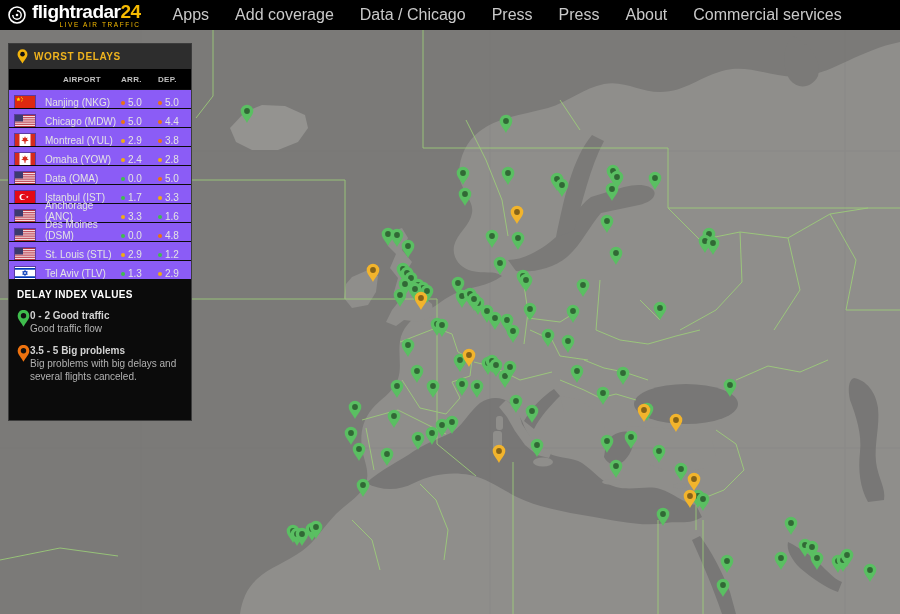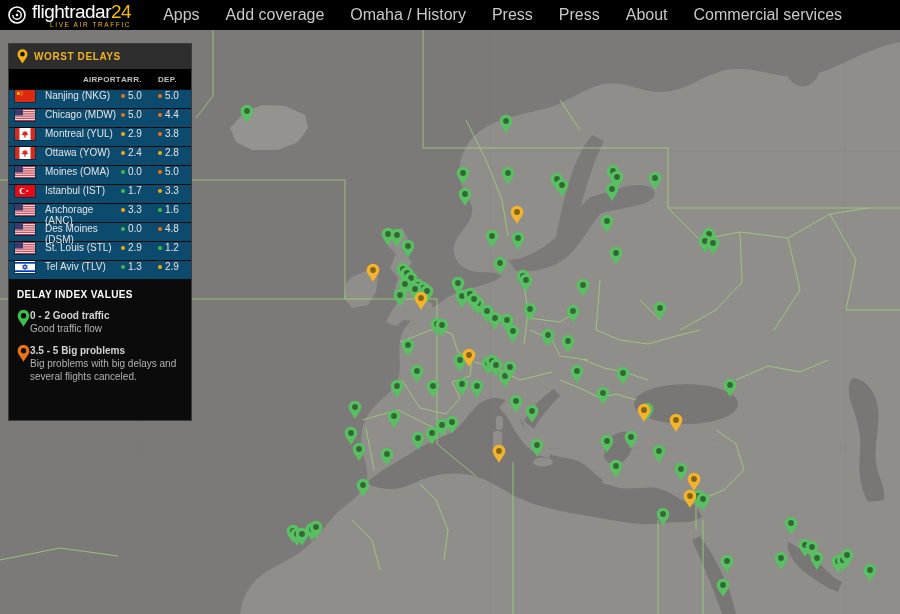--- a/index.html
+++ b/index.html
@@ -5,44 +5,44 @@
   * { box-sizing: border-box; margin: 0; padding: 0; }
   html,body { width:900px; height:614px; overflow:hidden; background:#7b7a78;
               font-family:"Liberation Sans", sans-serif; }
   #stage { position:relative; width:900px; height:614px; overflow:hidden; }
 
   
   .topbar { position:absolute; top:0; left:0; width:900px; height:30px;
             background:#000; display:flex; align-items:center; z-index:30; }
   .brand-wrap { display:flex; align-items:center; gap:5px; padding-left:7px; cursor:pointer; }
   .brand { position:relative; line-height:1; }
-  .brand-line { font-size:19px; font-weight:normal; color:#fff; letter-spacing:-0.5px; }
+  .brand-line { font-size:19px; font-weight:bold; color:#fff; letter-spacing:-0.5px; }
   .brand-line .b24 { color:#f6ba01; }
   .tagline { font-size:6.5px; color:#f6ba01; letter-spacing:1.6px; text-align:right; margin-top:1px; }
   .nav { display:flex; gap:26px; margin-left:32px; }
   .nav a { color:#c9c9c9; font-size:16px; text-decoration:none; cursor:pointer; white-space:nowrap; }
 
   
   #mapbox { position:absolute; top:30px; left:0; width:900px; height:584px; }
   #mapbox svg { display:block; }
 
   
   .panel { position:absolute; left:8px; top:43px; width:184px; background:#0b0b0b;
            border:1px solid #3c3c3c; z-index:20; }
   .panel-title { height:26px; background:#2d2d2d; display:flex; align-items:center;
                  gap:6px; padding:0 8px; border-bottom:1px solid #000; }
   .panel-title .t { color:#f0b41e; font-size:10px; font-weight:bold; letter-spacing:.6px; }
   .thead { height:19px; background:#000; display:flex; align-items:center;
            font-size:8px; font-weight:bold; color:#c0c0c0; letter-spacing:.3px; }
   .c-flag { width:34px; flex-shrink:0; }
-  .c-name { flex:1; text-align:right; }
+  .c-name { flex:1; text-align:center; }
   .c-arr  { width:37px; flex-shrink:0; }
   .c-dep  { width:33px; flex-shrink:0; }
-  .trow { height:19px; background:#0c4a6e; border-top:1px solid #0b0b0b;
-          display:flex; align-items:flex-start; font-size:10px; color:#e3e3e3; cursor:pointer; }
+  .trow { height:19px; background:#8b5cf6; border-top:1px solid #0b0b0b;
+          display:flex; align-items:flex-end; font-size:10px; color:#e3e3e3; cursor:pointer; }
   .trow .c-flag { padding-left:6px; display:flex; align-items:center; }
   .trow .c-name { text-align:left; padding-left:2px; }
   .val { display:flex; align-items:center; gap:3px; }
   .dot { width:4px; height:4px; border-radius:50%; display:inline-block; }
   .flag svg { display:block; outline:1px solid rgba(0,0,0,.35); }
 
   
   .legend { padding:10px 8px 28px 8px; }
   .legend-title { color:#fff; font-size:10px; font-weight:bold; letter-spacing:.4px; margin-bottom:9px; }
   .legend-item { display:flex; margin-bottom:9px; }
@@ -608,21 +608,21 @@
         <circle cx="10" cy="10" r="1.3" fill="#fff"></circle>
       </svg>
       <div class="brand">
         <div class="brand-line"><span>flightradar</span><span class="b24">24</span></div>
         <div class="tagline">LIVE AIR TRAFFIC</div>
       </div>
     </div>
     <nav class="nav" id="nav">
         <a>Apps</a>
         <a>Add coverage</a>
-        <a>Omaha / History</a>
+        <a>Data / Chicago</a>
         <a>Press</a>
         <a>Press</a>
         <a>About</a>
         <a>Commercial services</a>
       </nav>
   </div>
 
   <div class="panel">
     <div class="panel-title">
       <svg width="11" height="15" viewBox="-7 -18 14 18">
@@ -690,41 +690,41 @@
         </div>
         <div class="trow">
           <span class="c-flag flag">
             <svg width="20" height="12" viewBox="0 0 20 12">
               <rect width="20" height="12" fill="#fff"></rect>
     <rect width="4.5" height="12" fill="#d52b1e"></rect>
               <rect x="15.5" width="4.5" height="12" fill="#d52b1e"></rect>
     <polygon fill="#d52b1e" points="10,2.2 10.9,4.2 12.6,3.6 11.9,5.6 13.8,6.6 10.6,7.4 10.6,9.8 9.4,9.8 9.4,7.4 6.2,6.6 8.1,5.6 7.4,3.6 9.1,4.2"></polygon>
             </svg>
           </span>
-          <span class="c-name">Ottawa (YOW)</span>
+          <span class="c-name">Omaha (YOW)</span>
           <span class="c-arr val"><span class="dot" style="background:#f0ad0f"></span>2.4</span>
           <span class="c-dep val"><span class="dot" style="background:#f0ad0f"></span>2.8</span>
         </div>
         <div class="trow">
           <span class="c-flag flag">
             <svg width="20" height="12" viewBox="0 0 20 12">
               <rect width="20" height="12" fill="#fff"></rect>
     <g fill="#b22234">
                 <rect y="0" width="20" height="0.92"></rect>
                 <rect y="1.85" width="20" height="0.92"></rect>
                 <rect y="3.69" width="20" height="0.92"></rect>
                 <rect y="5.54" width="20" height="0.92"></rect>
                 <rect y="7.38" width="20" height="0.92"></rect>
                 <rect y="9.23" width="20" height="0.92"></rect>
                 <rect y="11.08" width="20" height="0.92"></rect>
               </g>
     <rect width="8" height="6.46" fill="#3c3b6e"></rect>
             </svg>
           </span>
-          <span class="c-name">Moines (OMA)</span>
+          <span class="c-name">Data (OMA)</span>
           <span class="c-arr val"><span class="dot" style="background:#3fbd4d"></span>0.0</span>
           <span class="c-dep val"><span class="dot" style="background:#ee720e"></span>5.0</span>
         </div>
         <div class="trow">
           <span class="c-flag flag">
             <svg width="20" height="12" viewBox="0 0 20 12">
               <rect width="20" height="12" fill="#e30a17"></rect>
     <circle cx="7.6" cy="6" r="3.1" fill="#fff"></circle>
               <circle cx="8.7" cy="6" r="2.5" fill="#e30a17"></circle>
     <polygon fill="#fff" points="12.3,4.7 12.68,5.6 13.6,5.6 12.88,6.2 13.15,7.15 12.3,6.6 11.45,7.15 11.72,6.2 11,5.6 11.92,5.6"></polygon>

